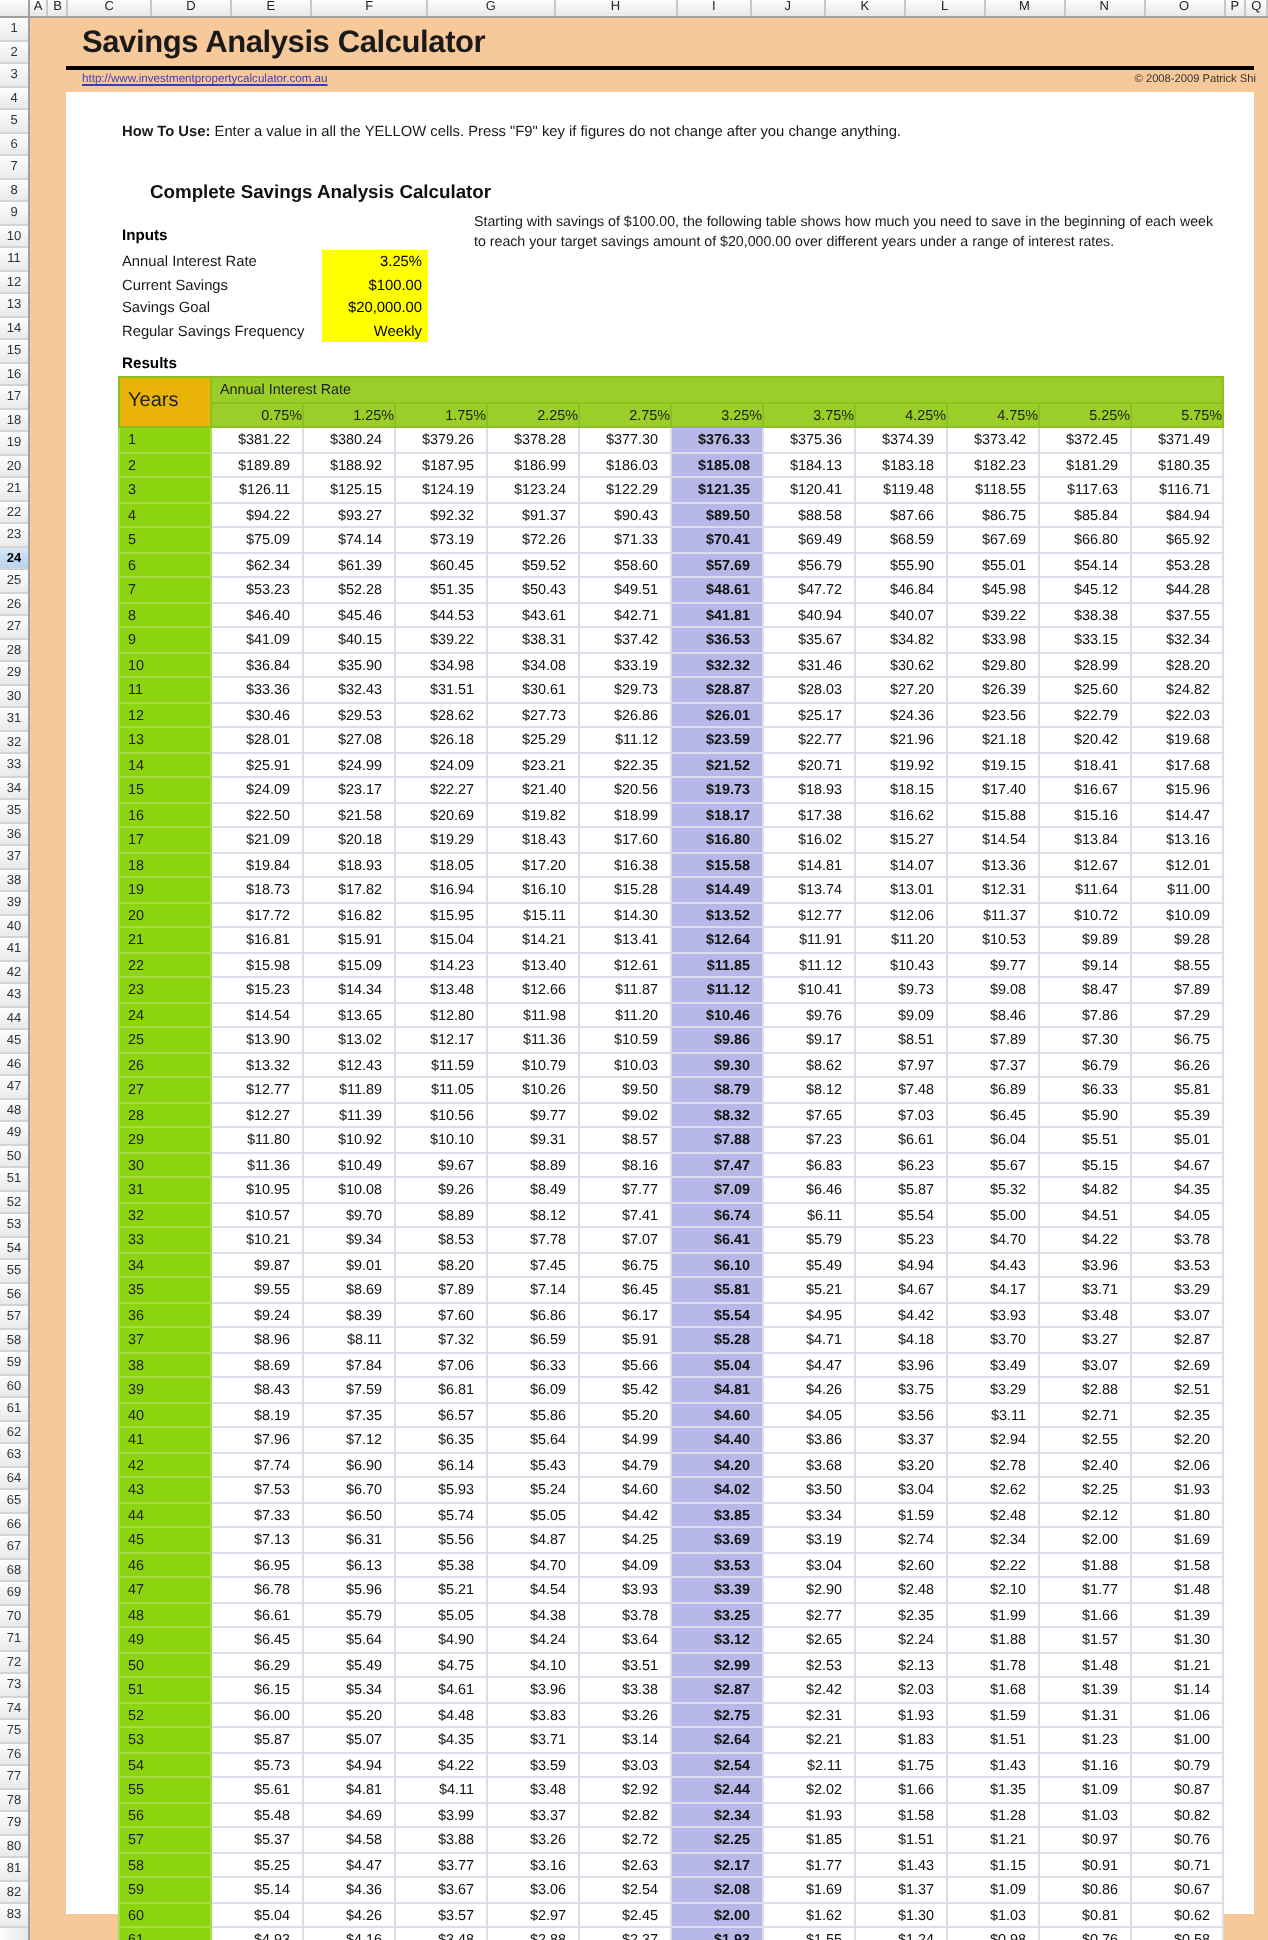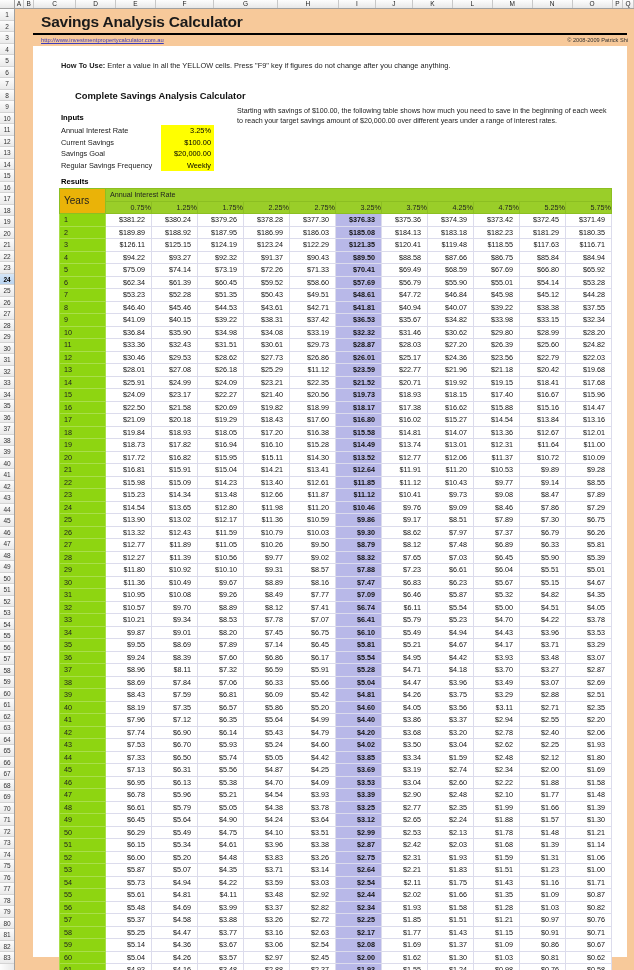--- a/index.html
+++ b/index.html
@@ -1115,21 +1115,21 @@
               <td class="cell-val">$5.73</td>
               <td class="cell-val">$4.94</td>
               <td class="cell-val">$4.22</td>
               <td class="cell-val">$3.59</td>
               <td class="cell-val">$3.03</td>
               <td class="cell-val hl">$2.54</td>
               <td class="cell-val">$2.11</td>
               <td class="cell-val">$1.75</td>
               <td class="cell-val">$1.43</td>
               <td class="cell-val">$1.16</td>
-              <td class="cell-val">$1.71</td>
+              <td class="cell-val">$0.79</td>
             </tr>
             <tr>
               <td class="cell-year">55</td>
               <td class="cell-val">$5.61</td>
               <td class="cell-val">$4.81</td>
               <td class="cell-val">$4.11</td>
               <td class="cell-val">$3.48</td>
               <td class="cell-val">$2.92</td>
               <td class="cell-val hl">$2.44</td>
               <td class="cell-val">$2.02</td>

